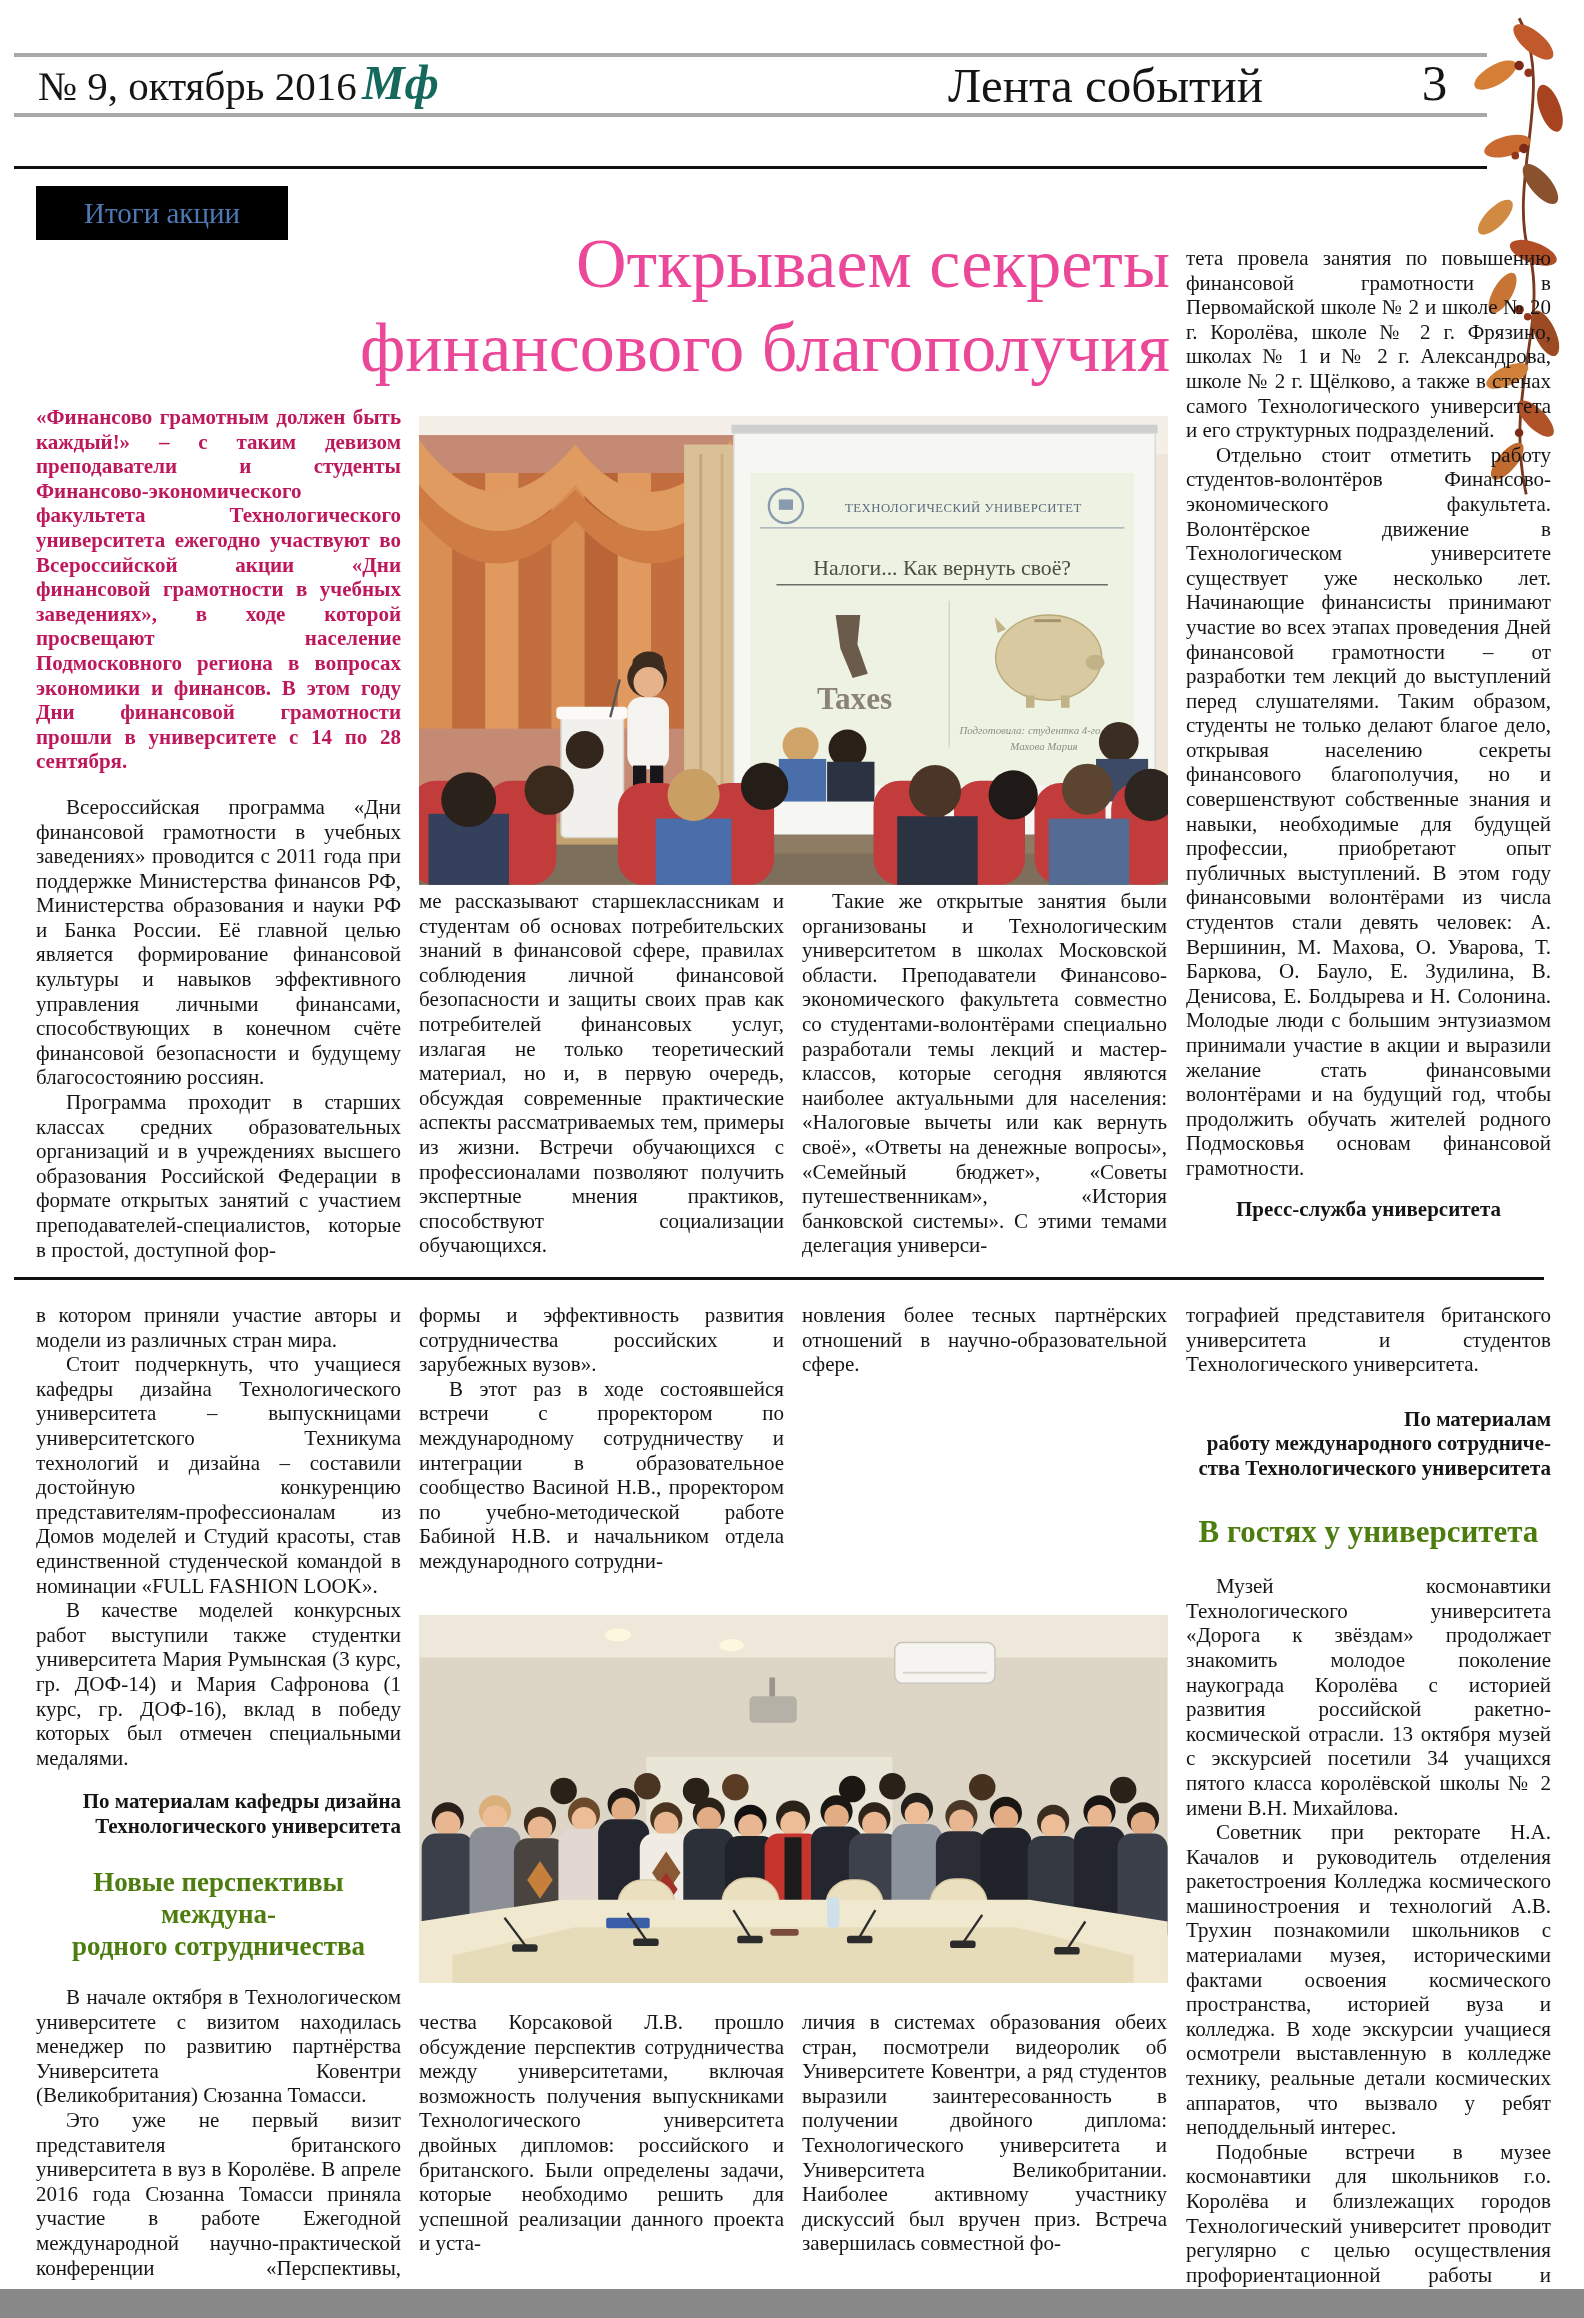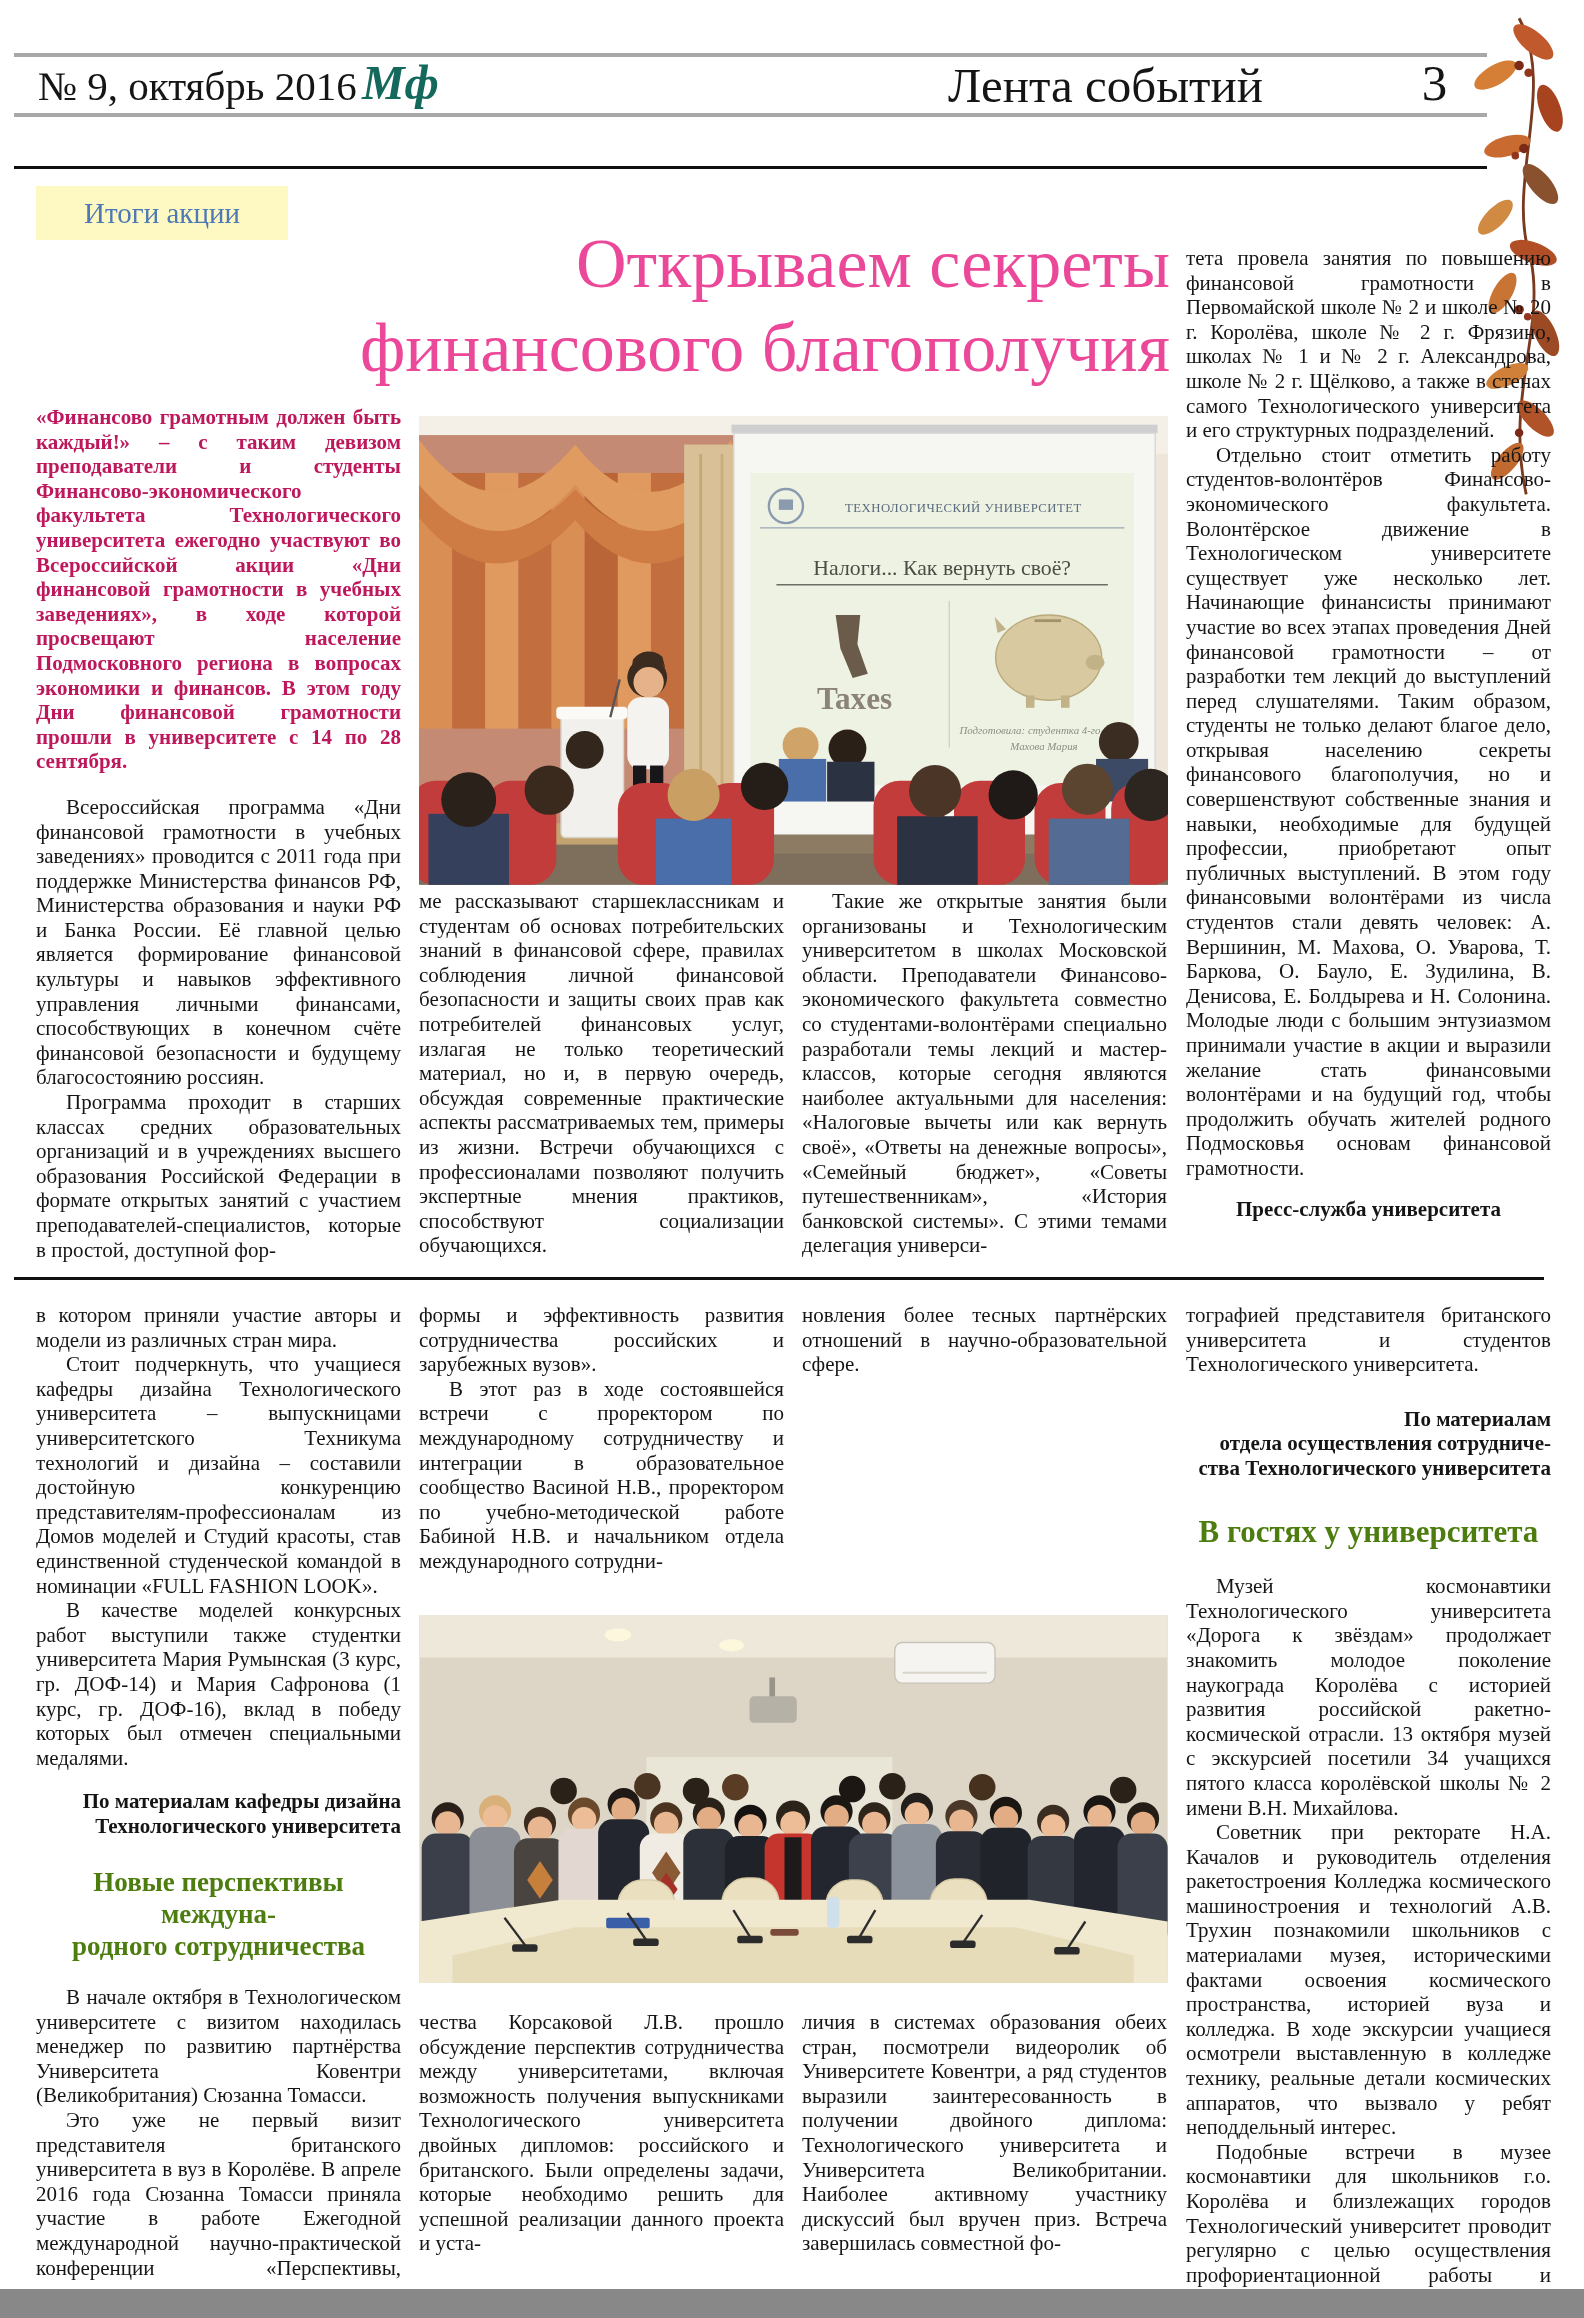--- a/index.html
+++ b/index.html
@@ -4,21 +4,21 @@
 <style>
   html,body{margin:0;padding:0;background:#888;}
   .page{position:relative;width:1584px;height:2289px;background:#ffffff;overflow:hidden;
         font-family:"Liberation Serif","DejaVu Serif",serif;color:#151515;}
   .abs{position:absolute;}
   .grayline{background:#a8a8a8;height:4.3px;}
   .rule{background:#101010;height:3.3px;}
   .issue{font-size:41px;white-space:nowrap;}
   .section-title{font-size:49px;white-space:nowrap;}
   .pagenum{font-size:51px;}
-  .badge{background:#fef9c3;color:#4d79b5;font-size:29px;text-align:center;line-height:54px;}
+  .badge{background:#000000;color:#4d79b5;font-size:29px;text-align:center;line-height:54px;}
   .headline{color:#ec4899;font-size:70px;line-height:84px;text-align:right;}
   .colbody{font-size:21px;line-height:24.6px;text-align:justify;overflow-wrap:break-word;}
   .colbody p{margin:0;text-indent:30px;}
   .colbody p.cont{text-indent:0;}
   .lede{font-weight:bold;color:#be185d;margin:0 0 21px 0;text-align:justify;}
   .sig{font-weight:bold;text-align:right;text-indent:0;}
   .sig div{text-indent:0;}
   .sig.center{text-align:center;}
   .subhead{color:#4d7c0f;font-weight:bold;font-size:27px;line-height:32px;text-align:center;}
   .subhead.big{font-size:31px;line-height:36px;}
@@ -369,21 +369,21 @@
   </div>
 
   <div class="abs colbody" style="left:802px;top:2010px;width:365px">
     <p class="cont">личия в системах образования обеих стран, посмотрели видеоролик об Университете Ковентри, а ряд студентов выразили заинтересованность в получении двойного диплома: Технологического университета и Университета Великобритании. Наиболее активному участнику дискуссий был вручен приз. Встреча завершилась совместной фо-</p>
   </div>
 
   <div class="abs colbody" style="left:1186px;top:1303px;width:365px">
     <p class="cont">тографией представителя британского университета и студентов Технологического университета.</p>
     <div class="sig" style="margin-top:30px">
       <div>По материалам</div>
-      <div>отдела осуществления сотрудниче-</div>
+      <div>работу международного сотрудниче-</div>
       <div>ства Технологического университета</div>
     </div>
     <div class="subhead big" style="margin-top:33px;margin-bottom:24.6px">В гостях у университета</div>
     <p>Музей космонавтики Технологического университета «Дорога к звёздам» продолжает знакомить молодое поколение наукограда Королёва с историей развития российской ракетно-космической отрасли. 13 октября музей с экскурсией посетили 34 учащихся пятого класса королёвской школы № 2 имени В.Н. Михайлова.</p>
     <p>Советник при ректорате Н.А. Качалов и руководитель отделения ракетостроения Колледжа космического машиностроения и технологий А.В. Трухин познакомили школьников с материалами музея, историческими фактами освоения космического пространства, историей вуза и колледжа. В ходе экскурсии учащиеся осмотрели выставленную в колледже технику, реальные детали космических аппаратов, что вызвало у ребят неподдельный интерес.</p>
     <p>Подобные встречи в музее космонавтики для школьников г.о. Королёва и близлежащих городов Технологический университет проводит регулярно с целью осуществления профориентационной работы и повышения интереса молодёжи к техническим специальностям и последующей работе в ракетно-космической отрасли.</p>
   </div>
 
 </div>
 

